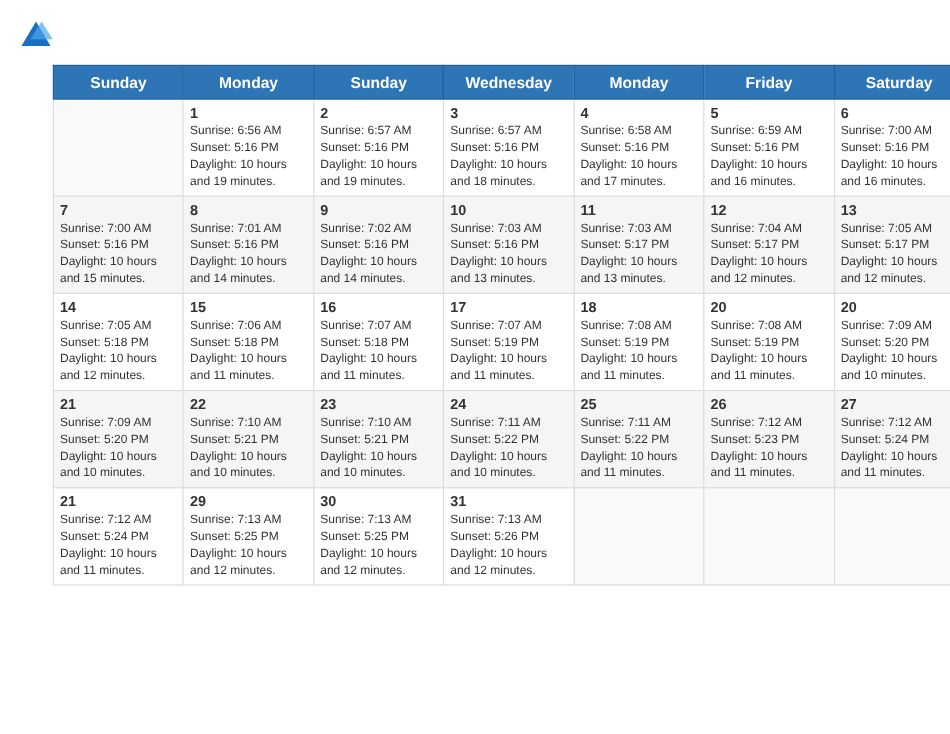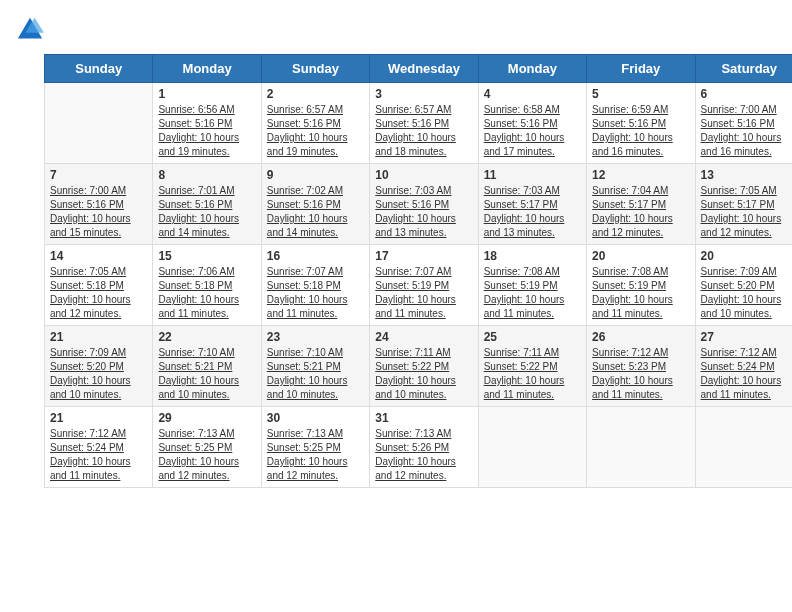--- a/index.html
+++ b/index.html
@@ -77,21 +77,20 @@
     .day-number {
       font-weight: bold;
       font-size: 12px;
       display: block;
       margin-bottom: 2px;
     }
     .day-info {
       font-size: 10px;
       color: #333;
       line-height: 1.4;
-      text-decoration: underline;
     }
     .empty-cell {
       background: #f9f9f9 !important;
     }
   </style>
 </head>
 <body>
 
 <div class="header-area">
   <div class="logo">

